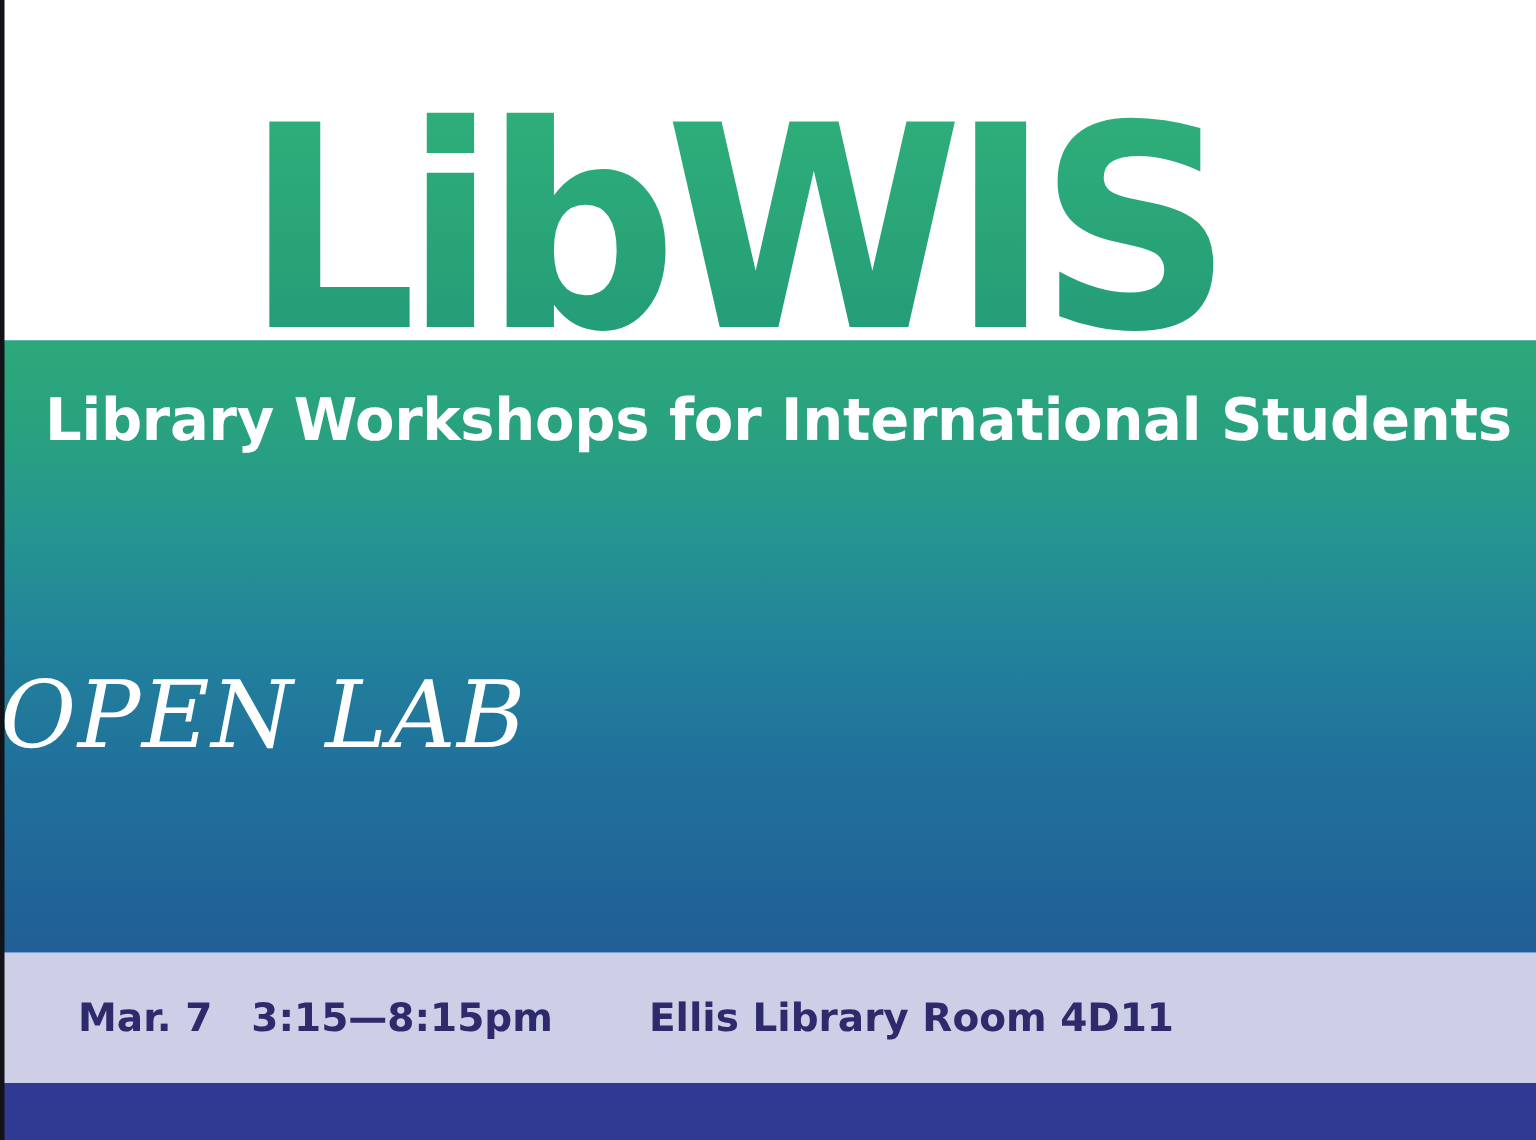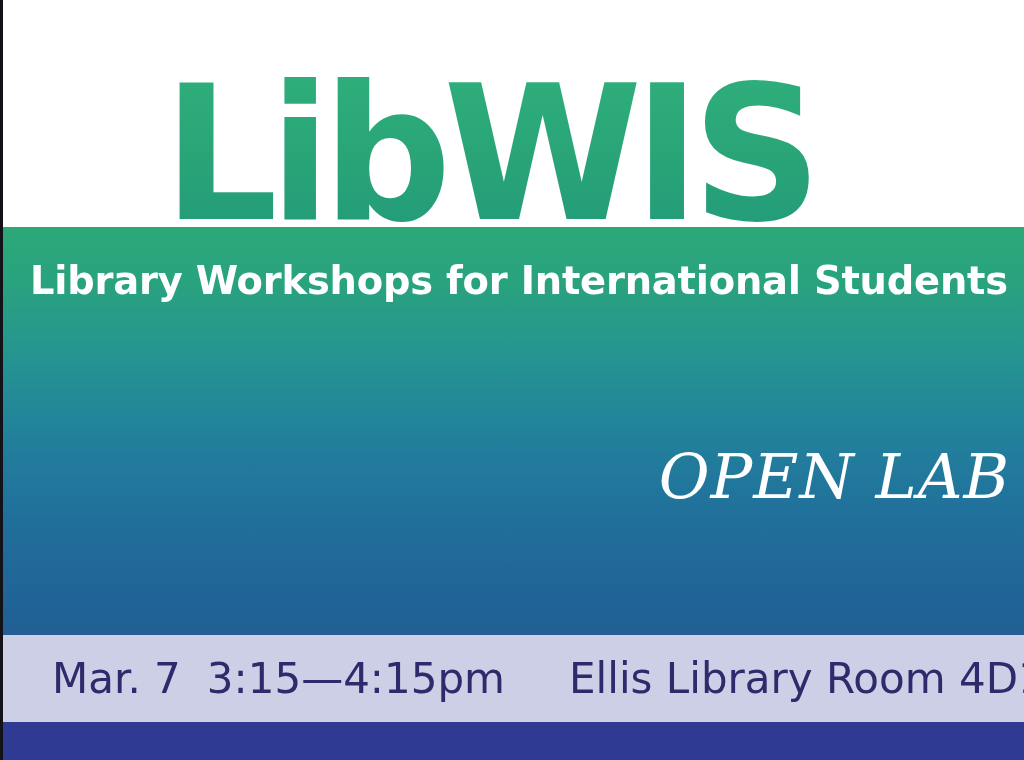--- a/index.html
+++ b/index.html
@@ -95,21 +95,21 @@
     transform-origin: left center;
   }
 
   
   .event-title {
     position: absolute;
     left: 0;
     top: 441px;
     width: 1010px;
     z-index: 21;
-    text-align: right;
+    text-align: left;
     font-family: "DejaVu Serif", serif;
     font-style: italic;
     font-weight: 400;
     font-size: 62px;
     line-height: 72px;
     letter-spacing: 1px;
     color: #ffffff;
   }
 
   
@@ -127,22 +127,22 @@
     position: absolute;
     left: 52px;
     top: 644px;
     width: 950px;
     height: 70px;
     z-index: 22;
     display: flex;
     align-items: center;
     white-space: nowrap;
     font-family: "DejaVu Sans", sans-serif;
-    font-weight: 400;
-    font-size: 42px;
+    font-weight: 700;
+    font-size: 26px;
     line-height: 70px;
     color: #2e2a6b;
   }
 
   .detail-date   { margin-right: 26px; }
   .detail-time   { margin-right: 64px; }
   .detail-place  { }
 
   
   .footer-band {
@@ -167,21 +167,21 @@
   <div class="logo">LibWIS</div>
 
   <div class="subtitle">Library Workshops for International Students</div>
 
   <div class="event-title">OPEN LAB</div>
 
   <div class="details-band"></div>
 
   <div class="details-row">
     <span class="detail-date">Mar. 7</span>
-    <span class="detail-time">3:15—4:15pm</span>
+    <span class="detail-time">3:15—8:15pm</span>
     <span class="detail-place">Ellis Library Room 4D11</span>
   </div>
 
   <div class="footer-band"></div>
 
   <div class="left-border"></div>
 
 </div>
 
 </body></html>

